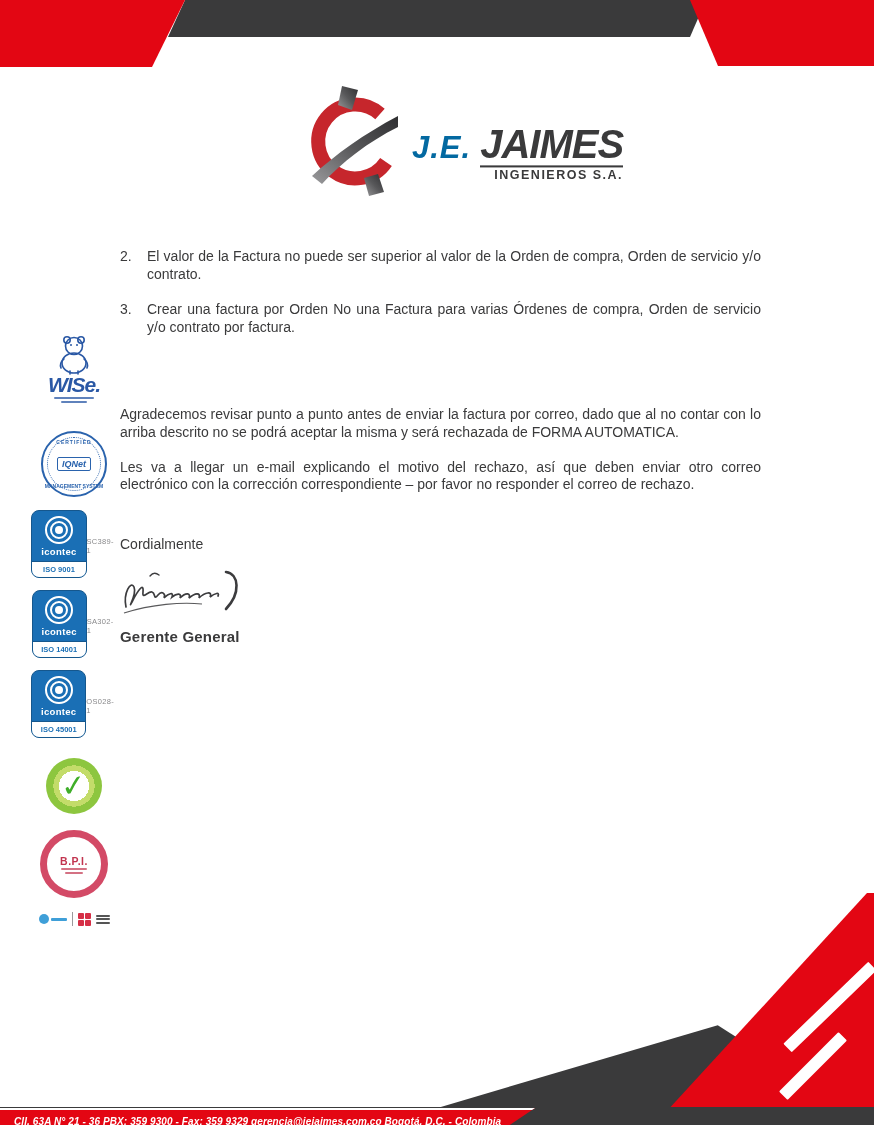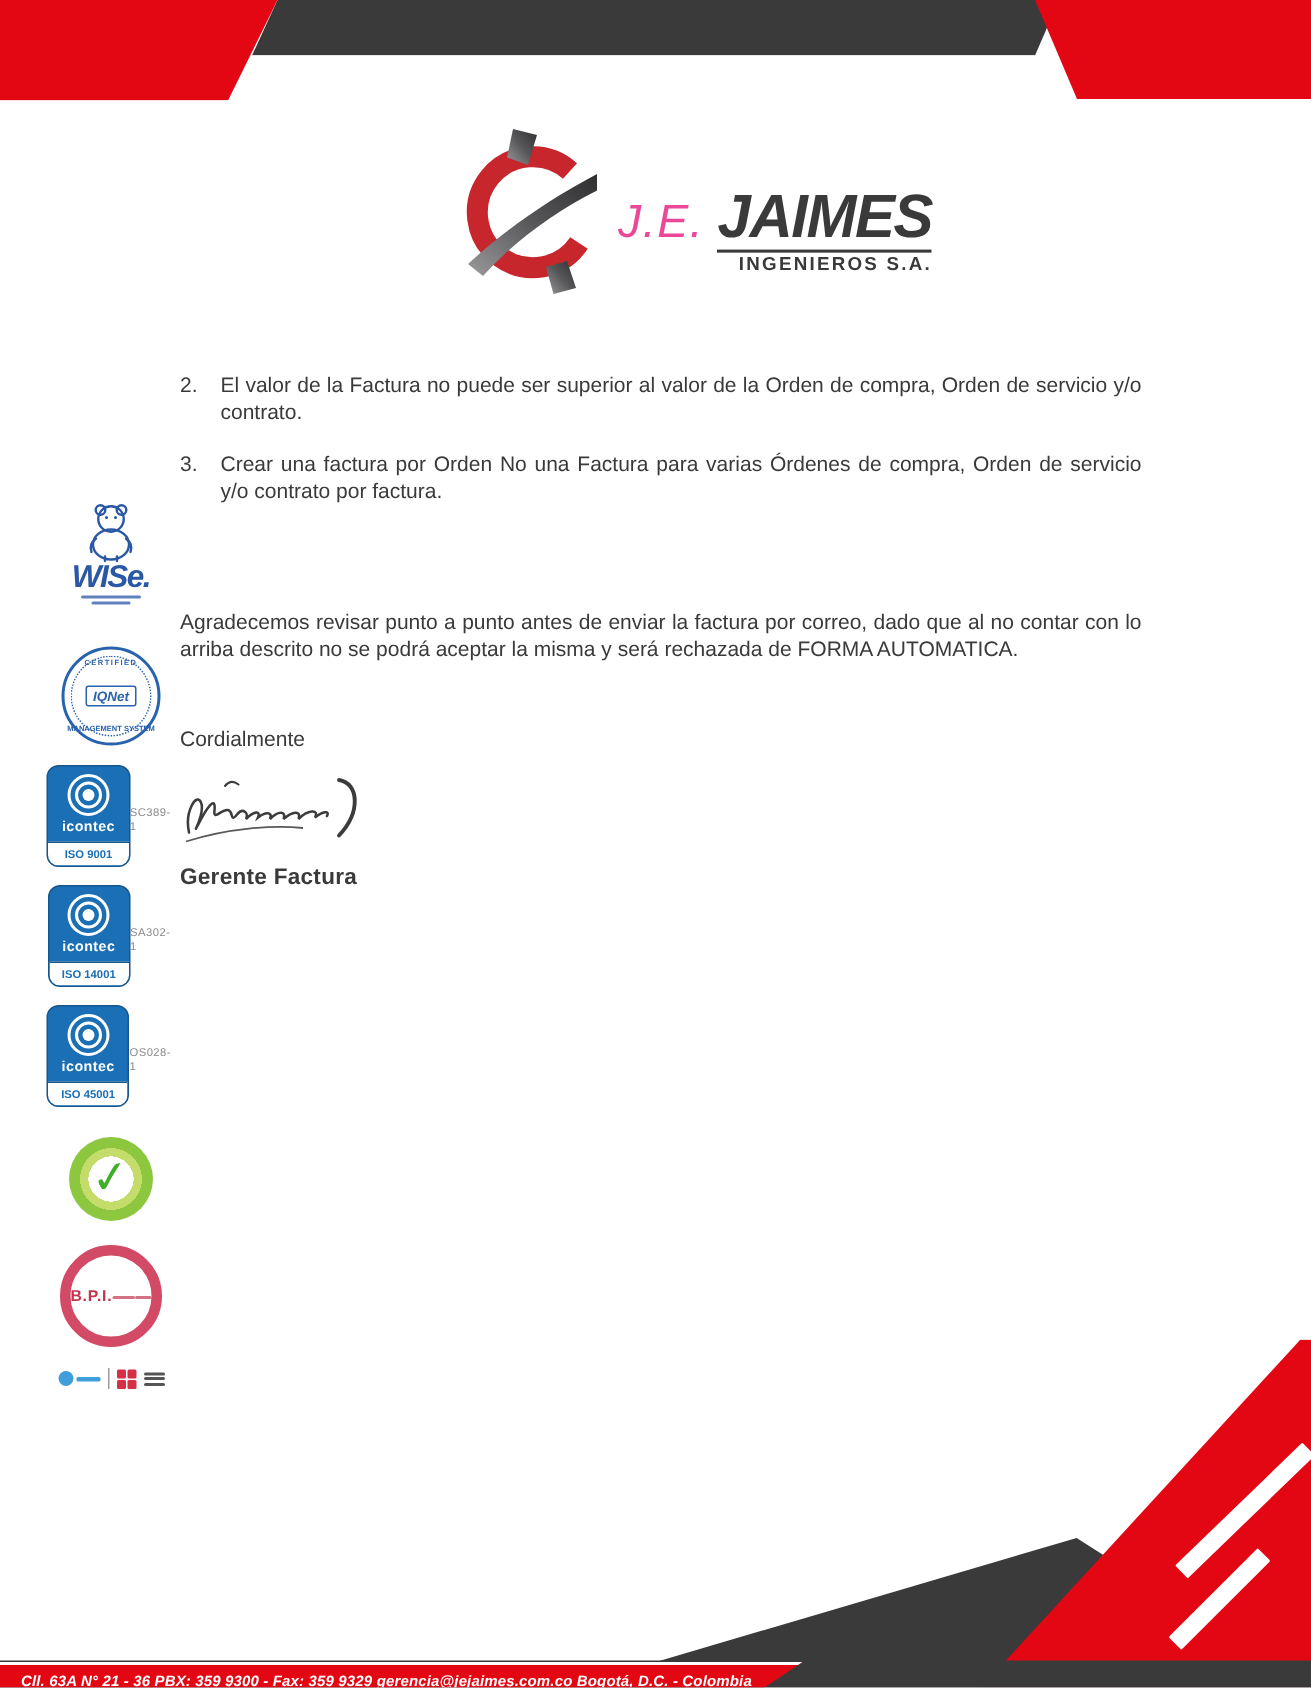--- a/index.html
+++ b/index.html
@@ -12,21 +12,21 @@
   .hdr-gray{position:absolute;left:0;top:0;width:874px;height:37px;background:#3a3a3b;
     clip-path:polygon(185px 0,706px 0,690px 37px,168px 37px);}
   .hdr-red-left{position:absolute;left:0;top:0;width:200px;height:67px;background:#e30613;
     clip-path:polygon(0 0,185px 0,152px 67px,0 67px);}
   .hdr-red-right{position:absolute;left:674px;top:0;width:200px;height:66px;background:#e30613;
     clip-path:polygon(16px 0,200px 0,200px 66px,44px 66px);}
   
   .logo{position:absolute;left:298px;top:84px;display:flex;align-items:flex-start;}
   .logo-mark{width:108px;height:112px;flex:0 0 auto;}
   .logo-text{display:flex;align-items:baseline;margin-top:26px;margin-left:6px;}
-  .logo-prefix{color:#ec4899;font-size:31px;font-weight:normal;font-style:italic;letter-spacing:1px;margin-right:9px;margin-top:20px;}
+  .logo-prefix{color:#0369a1;font-size:31px;font-weight:bold;font-style:italic;letter-spacing:1px;margin-right:9px;margin-top:20px;}
   .logo-mainwrap{display:flex;flex-direction:column;}
   .logo-name{color:#3a3a3b;font-size:40px;font-weight:bold;font-style:italic;letter-spacing:-1px;
     line-height:40px;border-bottom:2px solid #3a3a3b;padding-bottom:1px;transform:scaleY(1.02);}
   .logo-sub{color:#3a3a3b;font-size:12.5px;letter-spacing:1.5px;text-align:right;margin-top:1px;font-weight:bold;}
   
   .content{position:absolute;left:120px;top:248px;width:641px;font-size:14px;line-height:17.6px;}
   .list-item{display:flex;margin-bottom:18px;}
   .list-num{width:27px;flex:0 0 auto;}
   .list-text{flex:1;text-align:justify;}
   .para{margin:0 0 17px 0;text-align:justify;}
@@ -56,21 +56,21 @@
   .icontec-swirl::after{content:"";position:absolute;inset:8px;background:#fff;border-radius:50%;}
   .icontec-word{color:#fff;font-size:9.5px;font-weight:bold;letter-spacing:.3px;margin:2px 0 4px;}
   .icontec-strip{background:#fff;width:100%;text-align:center;font-size:7.5px;color:#1a6fb5;
     font-weight:bold;padding:3px 0;border-top:1px solid #15578d;}
   .icontec-code{font-size:7.5px;color:#8a8a8c;margin-top:4px;letter-spacing:.3px;}
   .greenseal{width:56px;height:56px;border-radius:50%;margin:8px 0 16px;
     background:radial-gradient(circle,#ffffff 0 38%,#c3dc6a 38% 52%,#8dc63f 52% 78%,#5a9e2f 78% 100%);
     display:flex;align-items:center;justify-content:center;position:relative;}
   .greenseal .check{color:#3fae29;font-size:30px;font-weight:bold;line-height:1;transform:rotate(-6deg);}
   .bpi{width:54px;height:54px;border-radius:50%;border:7px solid #d34a66;background:#fff;
-    display:flex;flex-direction:row;align-items:center;justify-content:center;margin-bottom:12px;}
+    display:flex;flex-direction:column;align-items:center;justify-content:center;margin-bottom:12px;}
   .bpi-word{color:#c2344f;font-weight:bold;font-size:10.5px;letter-spacing:.5px;}
   .bpi-line{height:2px;background:#c2344f;opacity:.7;margin-top:1.5px;border-radius:1px;}
   .minilogos{display:flex;align-items:center;gap:5px;margin-top:2px;}
   .mini-blue{display:flex;align-items:center;gap:2px;}
   .mini-blue-dot{width:10px;height:10px;border-radius:50%;background:#3f9fd8;}
   .mini-dash{width:16px;height:3px;background:#3f9fd8;border-radius:1px;}
   .mini-div{width:1px;height:14px;background:#9a9a9c;}
   .mini-red{display:grid;grid-template-columns:6px 6px;grid-template-rows:6px 6px;gap:1px;}
   .mini-red span{background:#d62f46;border-radius:1px;}
   .mini-text{display:flex;flex-direction:column;gap:1.5px;}
@@ -128,30 +128,31 @@
     <div class="list-item">
       <span class="list-num">2.</span>
       <span class="list-text">El valor de la Factura no puede ser superior al valor de la  Orden de compra, Orden de servicio y/o contrato.</span>
     </div>
     <div class="list-item">
       <span class="list-num">3.</span>
       <span class="list-text">Crear una factura por Orden No una Factura para varias Órdenes  de compra, Orden de servicio y/o contrato por factura.</span>
     </div>
     <div class="spacer-lists"></div>
     <p class="para">Agradecemos revisar punto a punto antes de enviar la factura por correo, dado que al no contar con lo arriba descrito no se podrá aceptar la misma y será rechazada de FORMA AUTOMATICA.</p>
+    <p class="para">Les va a llegar un e-mail explicando el motivo del rechazo, así que deben enviar otro correo electrónico con la corrección correspondiente – por favor no responder el correo de rechazo.</p>
     <div class="closing">Cordialmente</div>
     <div class="signature">
       <svg width="135" height="58" viewBox="0 0 135 58">
         <path d="M6,42 C3,28 11,15 14,22 C17,29 7,46 12,37 C18,25 24,17 23,27 C22,35 28,26 32,27 C36,28 33,36 38,30 C42,25 46,29 44,33 C49,28 54,27 52,32 C57,28 62,28 60,33 C66,27 71,28 69,33 C75,28 81,27 79,33 C85,27 93,26 90,32 C95,28 100,27 98,31" fill="none" stroke="#3c3c3e" stroke-width="1.7" stroke-linecap="round"></path>
         <path d="M30,11 q4,-5 9,-1" fill="none" stroke="#3c3c3e" stroke-width="1.4" stroke-linecap="round"></path>
         <path d="M106,7 C119,9 121,28 106,44" fill="none" stroke="#3c3c3e" stroke-width="2.6" stroke-linecap="round"></path>
         <path d="M4,48 C32,39 62,37 82,39" fill="none" stroke="#3c3c3e" stroke-width="1.2" opacity="0.85"></path>
       </svg>
     </div>
-    <div class="signer-title">Gerente Factura</div>
+    <div class="signer-title">Gerente General</div>
   </div>
 
   <div class="rail">
 
     <div class="wise">
       <svg width="44" height="42" viewBox="0 0 44 42">
         <g fill="none" stroke="#2a58a5" stroke-width="1.6" stroke-linecap="round">
           <circle cx="15" cy="7" r="3.2"></circle>
             <circle cx="29" cy="7" r="3.2"></circle>
           <circle cx="22" cy="13" r="8.5"></circle>

